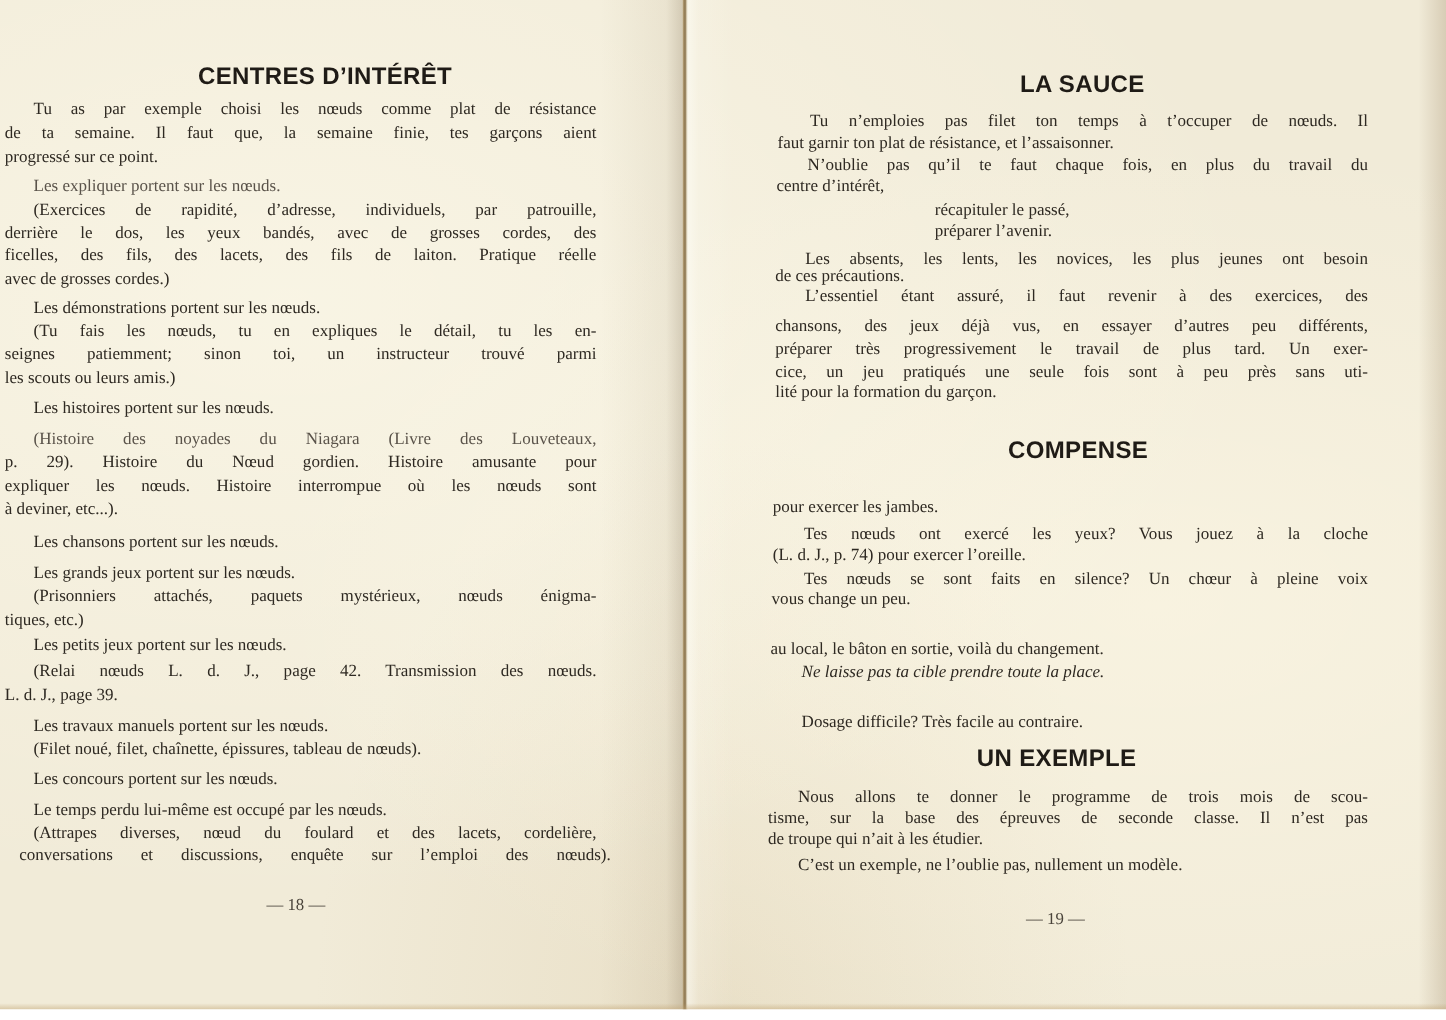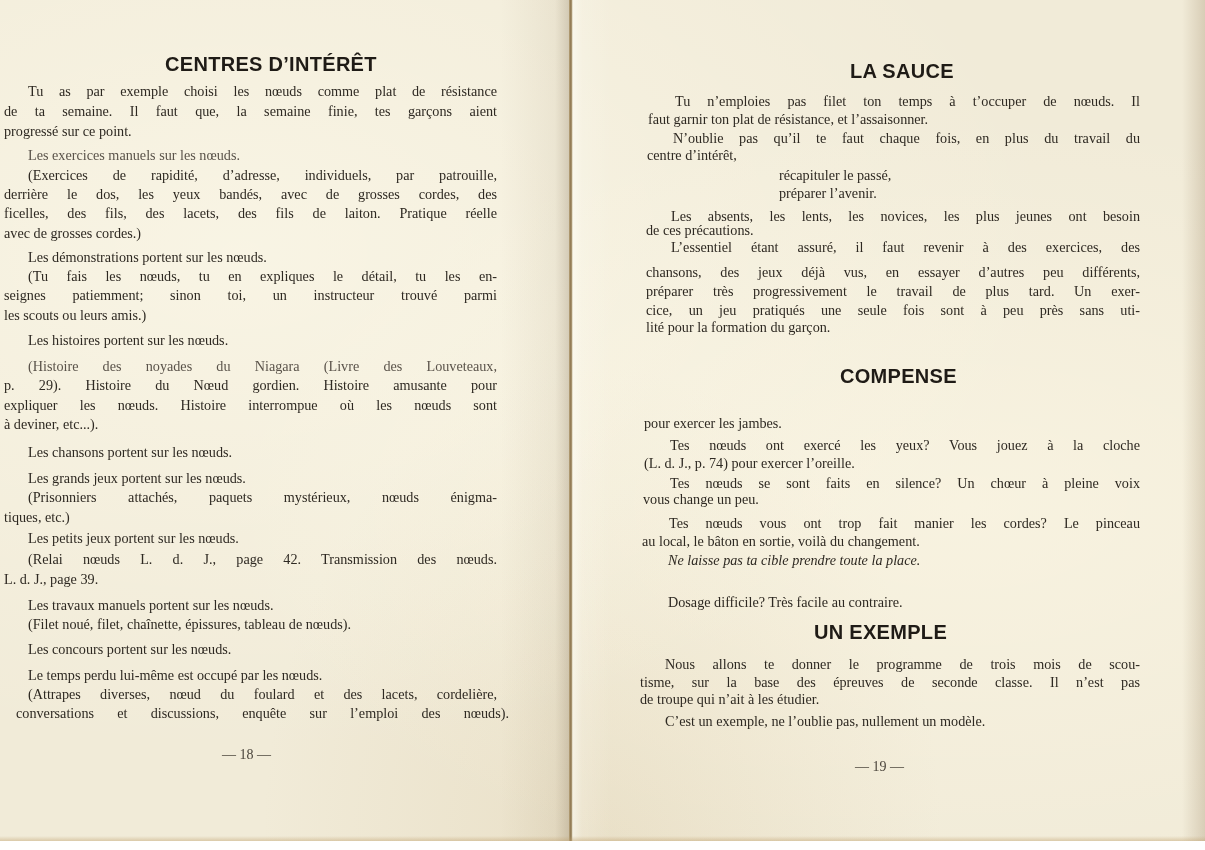--- a/index.html
+++ b/index.html
@@ -50,21 +50,21 @@
 
 <div class="spread">
 
   <div class="page left">
     <div class="heading" style="left:165px; top:53px;">CENTRES D’INTÉRÊT</div>
 
     <div class="line" style="left:28px; width:469px; top:82px;">Tu as par exemple choisi les nœuds comme plat de résistance</div>
     <div class="line" style="left:4px; width:493px; top:102px;">de ta semaine. Il faut que, la semaine finie, tes garçons aient</div>
     <div class="line last" style="left:4px; width:493px; top:122px;">progressé sur ce point.</div>
 
-    <div class="line last faded" style="left:28px; width:469px; top:146px;">Les exercices manuels sur les nœuds.</div>
+    <div class="line last faded" style="left:28px; width:469px; top:146px;">Les expliquer portent sur les nœuds.</div>
     <div class="line" style="left:28px; width:469px; top:166px;">(Exercices de rapidité, d’adresse, individuels, par patrouille,</div>
     <div class="line" style="left:4px; width:493px; top:185px;">derrière le dos, les yeux bandés, avec de grosses cordes, des</div>
     <div class="line" style="left:4px; width:493px; top:204px;">ficelles, des fils, des lacets, des fils de laiton. Pratique réelle</div>
     <div class="line last" style="left:4px; width:493px; top:224px;">avec de grosses cordes.)</div>
 
     <div class="line last" style="left:28px; width:469px; top:248px;">Les démonstrations portent sur les nœuds.</div>
     <div class="line" style="left:28px; width:469px; top:267px;">(Tu fais les nœuds, tu en expliques le détail, tu les en-</div>
     <div class="line" style="left:4px; width:493px; top:286px;">seignes patiemment; sinon toi, un instructeur trouvé parmi</div>
     <div class="line last" style="left:4px; width:493px; top:306px;">les scouts ou leurs amis.)</div>
 
@@ -117,21 +117,20 @@
     <div class="line" style="left:74px; width:494px; top:301px;">cice, un jeu pratiqués une seule fois sont à peu près sans uti-</div>
     <div class="line last" style="left:74px; width:494px; top:318px;">lité pour la formation du garçon.</div>
 
     <div class="heading" style="left:268px; top:365px;">COMPENSE</div>
 
     <div class="line last" style="left:72px; width:496px; top:414px;">pour exercer les jambes.</div>
     <div class="line" style="left:98px; width:470px; top:436px;">Tes nœuds ont exercé les yeux? Vous jouez à la cloche</div>
     <div class="line last" style="left:72px; width:496px; top:454px;">(L. d. J., p. 74) pour exercer l’oreille.</div>
     <div class="line" style="left:98px; width:470px; top:474px;">Tes nœuds se sont faits en silence? Un chœur à pleine voix</div>
     <div class="line last" style="left:71px; width:497px; top:490px;">vous change un peu.</div>
-    <div class="line" style="left:97px; width:471px; top:514px;">Tes nœuds vous ont trop fait manier les cordes? Le pinceau</div>
     <div class="line last" style="left:70px; width:498px; top:532px;">au local, le bâton en sortie, voilà du changement.</div>
     <div class="line last" style="left:96px; width:470px; top:551px; font-style: italic;">Ne laisse pas ta cible prendre toute la place.</div>
     <div class="line last" style="left:96px; width:470px; top:569px;margin-top:24px;">Dosage difficile? Très facile au contraire.</div>
 
     <div class="heading" style="left:242px; top:621px;">UN EXEMPLE</div>
 
     <div class="line" style="left:93px; width:475px; top:655px;">Nous allons te donner le programme de trois mois de scou-</div>
     <div class="line" style="left:68px; width:500px; top:673px;">tisme, sur la base des épreuves de seconde classe. Il n’est pas</div>
     <div class="line last" style="left:68px; width:500px; top:690px;">de troupe qui n’ait à les étudier.</div>
     <div class="line last" style="left:93px; width:475px; top:712px;">C’est un exemple, ne l’oublie pas, nullement un modèle.</div>

